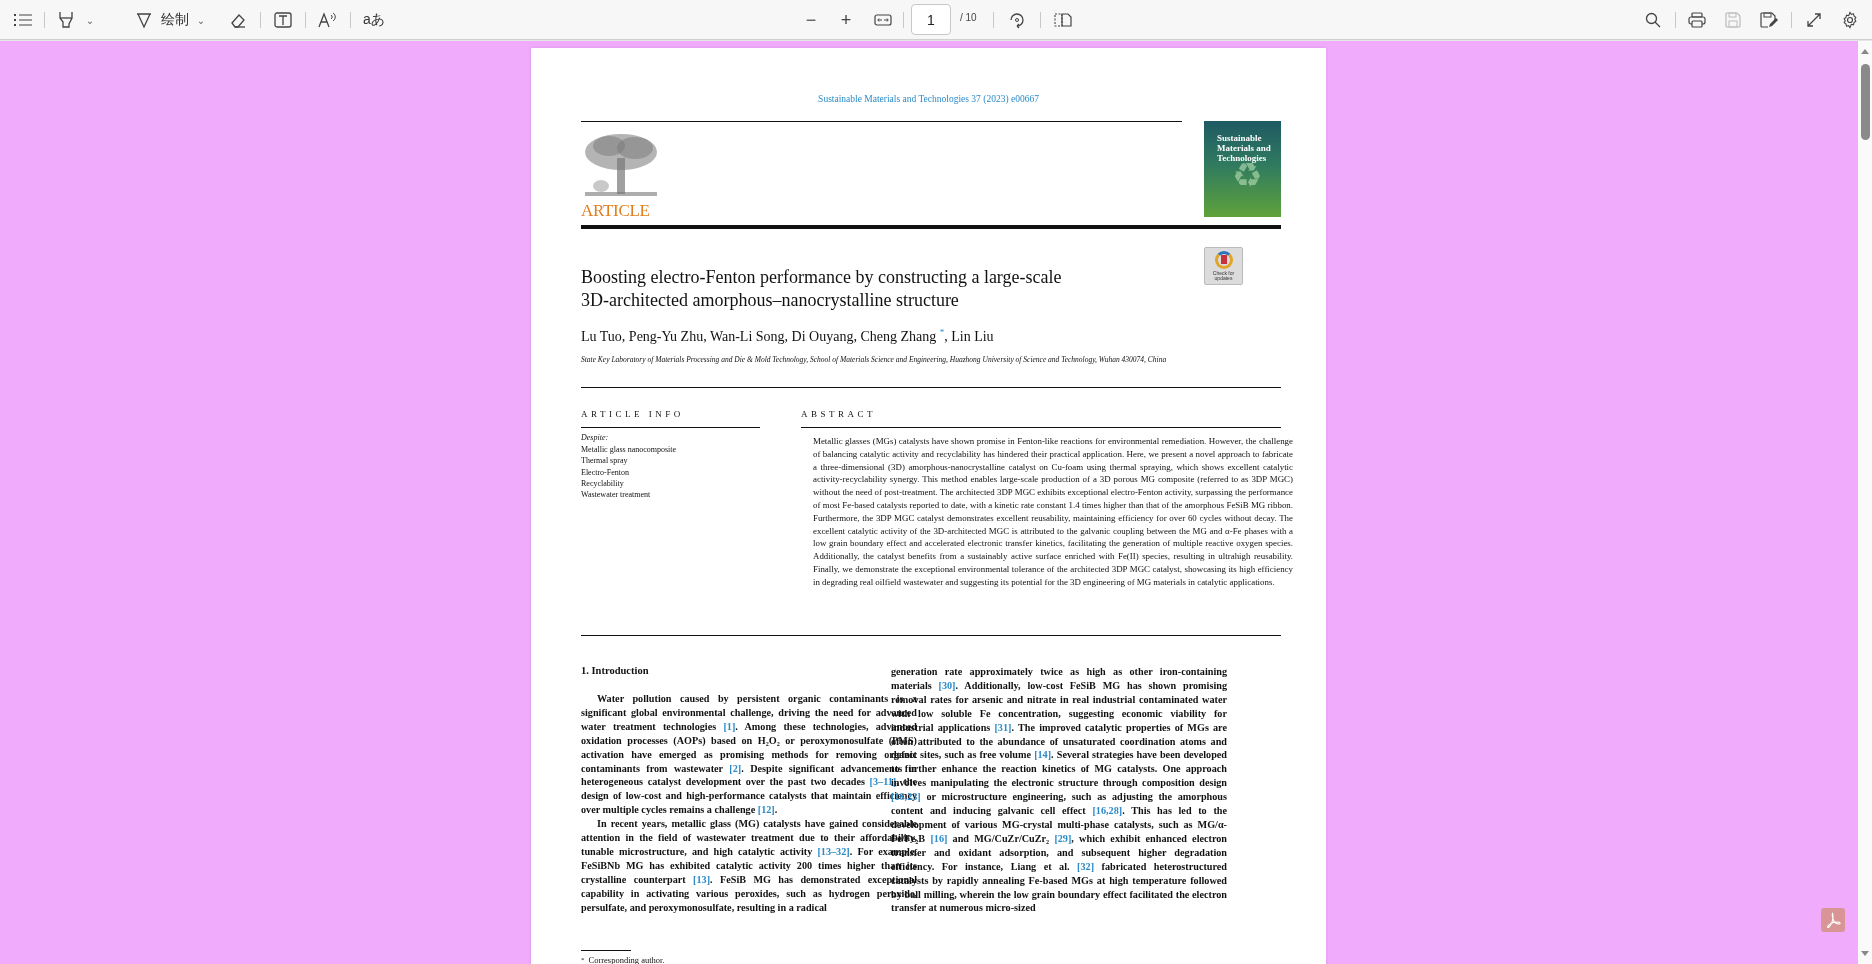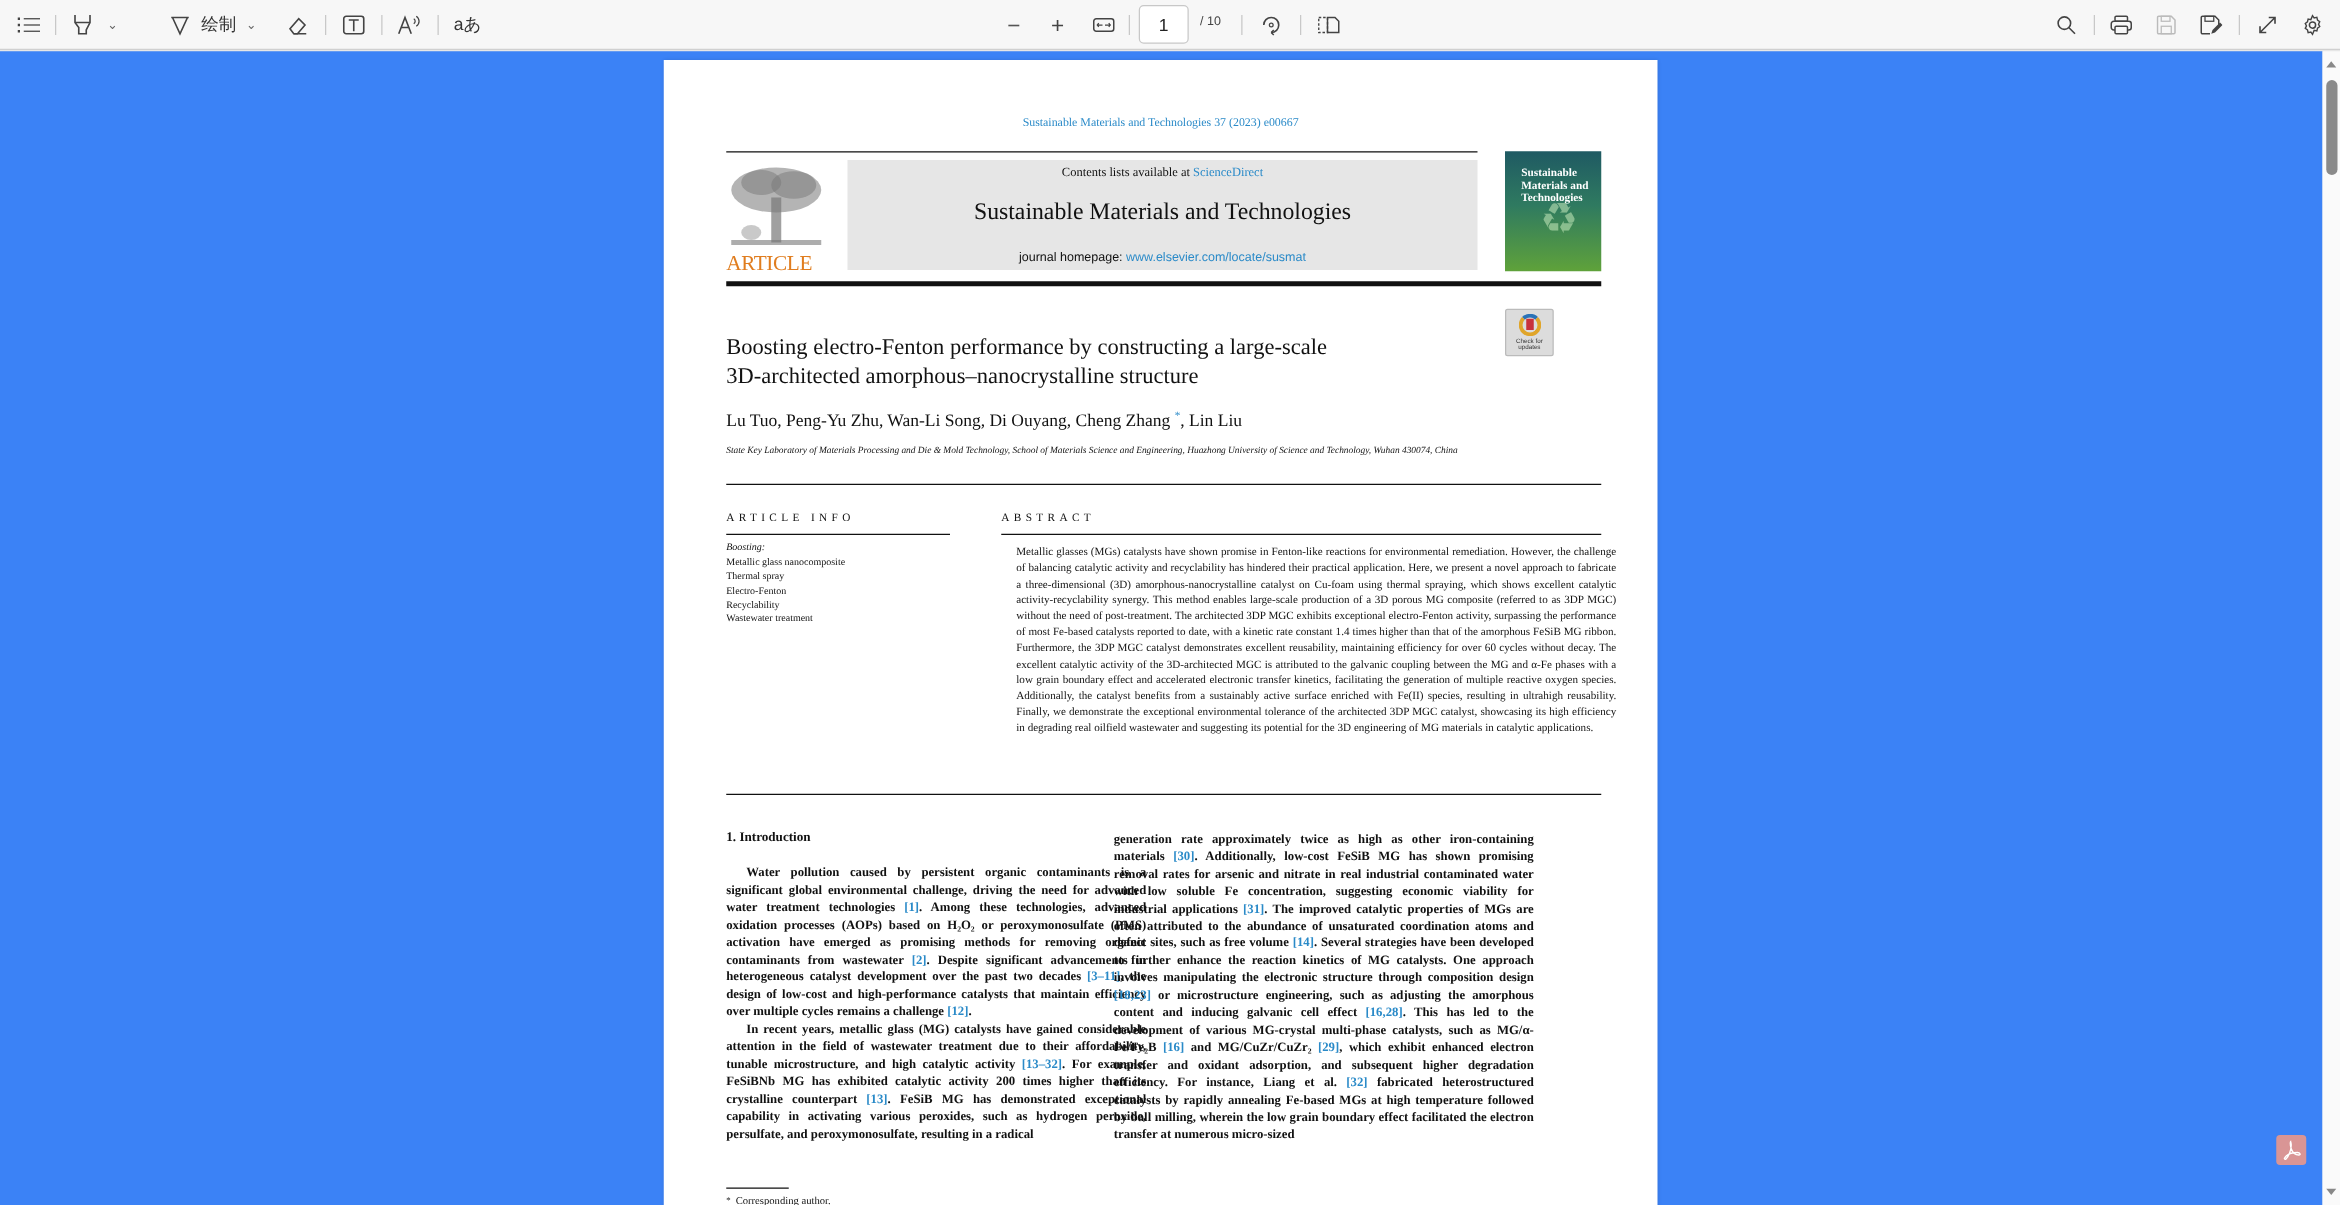--- a/index.html
+++ b/index.html
@@ -5,21 +5,21 @@
   * { box-sizing: border-box; margin: 0; padding: 0; }
   html, body { width: 1872px; height: 964px; overflow: hidden; background: #e6e6e6; font-family: "Liberation Sans", sans-serif; }
   .toolbar { position: absolute; left: 0; top: 0; width: 1872px; height: 40px; background: #f7f7f7; border-bottom: 1px solid #d0d0d0; }
   .tb-item { position: absolute; top: 8px; height: 24px; display: flex; align-items: center; justify-content: center; color: #333; font-size: 14px; cursor: default; }
   .tb-item svg { display: block; }
   .tb-sep { position: absolute; top: 12px; width: 1px; height: 16px; background: #c8c8c8; }
   .chev { font-size: 10px; color: #666; }
   .page-input { position: absolute; left: 911px; top: 4px; width: 40px; height: 31px; border: 1px solid #c8c8c8; border-radius: 4px; background: #fff; font-family: "Liberation Sans", sans-serif; font-size: 14px; text-align: center; color: #222; }
   .page-total { position: absolute; left: 960px; top: 12px; font-size: 10px; color: #444; }
 
-  .viewer { position: absolute; left: 0; top: 41px; width: 1858px; height: 923px; background: #3b82f6; overflow: hidden; }
+  .viewer { position: absolute; left: 0; top: 41px; width: 1858px; height: 923px; background: #f0abfc; overflow: hidden; }
   .page { position: absolute; left: 531px; top: 7px; width: 795px; height: 1000px; background: #fff; box-shadow: 0 0 3px rgba(0,0,0,0.12); font-family: "Liberation Serif", serif; color: #111; }
 
   .scrollbar { position: absolute; left: 1858px; top: 41px; width: 14px; height: 923px; background: #fafafa; }
   .sb-up, .sb-down { position: absolute; left: 3px; width: 0; height: 0; border-left: 4px solid transparent; border-right: 4px solid transparent; }
   .sb-up { top: 8px; border-bottom: 5px solid #888; }
   .sb-down { bottom: 8px; border-top: 5px solid #888; }
   .sb-thumb { position: absolute; left: 3px; top: 23px; width: 9px; height: 76px; background: #8a8a8a; border-radius: 5px; }
 
   .acrobat-btn { position: absolute; left: 1821px; top: 908px; width: 24px; height: 24px; background: #d99595; border-radius: 3px; display: flex; align-items: center; justify-content: center; }
 
@@ -198,29 +198,20 @@
         <ellipse cx="40" cy="22" rx="36" ry="18" opacity="0.55"></ellipse>
         <ellipse cx="28" cy="16" rx="16" ry="10" opacity="0.5"></ellipse>
         <ellipse cx="54" cy="18" rx="18" ry="11" opacity="0.5"></ellipse>
         <rect x="36" y="28" width="8" height="36" opacity="0.7"></rect>
         <rect x="4" y="62" width="72" height="4" opacity="0.6"></rect>
         <ellipse cx="20" cy="56" rx="8" ry="6" opacity="0.4"></ellipse>
       </g>
     </svg>
     <div class="elsevier-text">ARTICLE</div>
 
-    <div class="journal-banner">
-      <div class="banner-contents">
-        <span>Contents lists available at </span><span class="link">ScienceDirect</span>
-      </div>
-      <div class="banner-title">Sustainable Materials and Technologies</div>
-      <div class="banner-home">
-        <span>journal homepage: </span><span class="link">www.elsevier.com/locate/susmat</span>
-      </div>
-    </div>
 
     <div class="cover">
       <div>Sustainable</div>
       <div>Materials and</div>
       <div>Technologies</div>
       <div class="cover-recycle">♻</div>
     </div>
 
     <div class="hr-thick"></div>
 
@@ -242,21 +233,21 @@
 
     <div class="affil">State Key Laboratory of Materials Processing and Die &amp; Mold Technology, School of Materials Science and Engineering, Huazhong University of Science and Technology, Wuhan 430074, China</div>
 
     <div class="hr-sec" style="top:339px;"></div>
 
     <div class="sec-head" style="left:50px;top:361px;">ARTICLE INFO</div>
     <div class="sec-head" style="left:270px;top:361px;">ABSTRACT</div>
     <div class="hr-sec" style="top:379px;width:179px;"></div>
     <div class="hr-sec" style="top:379px;left:270px;width:480px;"></div>
 
-    <div class="kw-label">Boosting:</div>
+    <div class="kw-label">Despite:</div>
     <div class="kw-list">
       <div>Metallic glass nanocomposite</div>
       <div>Thermal spray</div>
       <div>Electro-Fenton</div>
       <div>Recyclability</div>
       <div>Wastewater treatment</div>
     </div>
 
     <div class="abstract">Metallic glasses (MGs) catalysts have shown promise in Fenton-like reactions for environmental remediation. However, the challenge of balancing catalytic activity and recyclability has hindered their practical application. Here, we present a novel approach to fabricate a three-dimensional (3D) amorphous-nanocrystalline catalyst on Cu-foam using thermal spraying, which shows excellent catalytic activity-recyclability synergy. This method enables large-scale production of a 3D porous MG composite (referred to as 3DP MGC) without the need of post-treatment. The architected 3DP MGC exhibits exceptional electro-Fenton activity, surpassing the performance of most Fe-based catalysts reported to date, with a kinetic rate constant 1.4 times higher than that of the amorphous FeSiB MG ribbon. Furthermore, the 3DP MGC catalyst demonstrates excellent reusability, maintaining efficiency for over 60 cycles without decay. The excellent catalytic activity of the 3D-architected MGC is attributed to the galvanic coupling between the MG and α-Fe phases with a low grain boundary effect and accelerated electronic transfer kinetics, facilitating the generation of multiple reactive oxygen species. Additionally, the catalyst benefits from a sustainably active surface enriched with Fe(II) species, resulting in ultrahigh reusability. Finally, we demonstrate the exceptional environmental tolerance of the architected 3DP MGC catalyst, showcasing its high efficiency in degrading real oilfield wastewater and suggesting its potential for the 3D engineering of MG materials in catalytic applications.</div>
 

